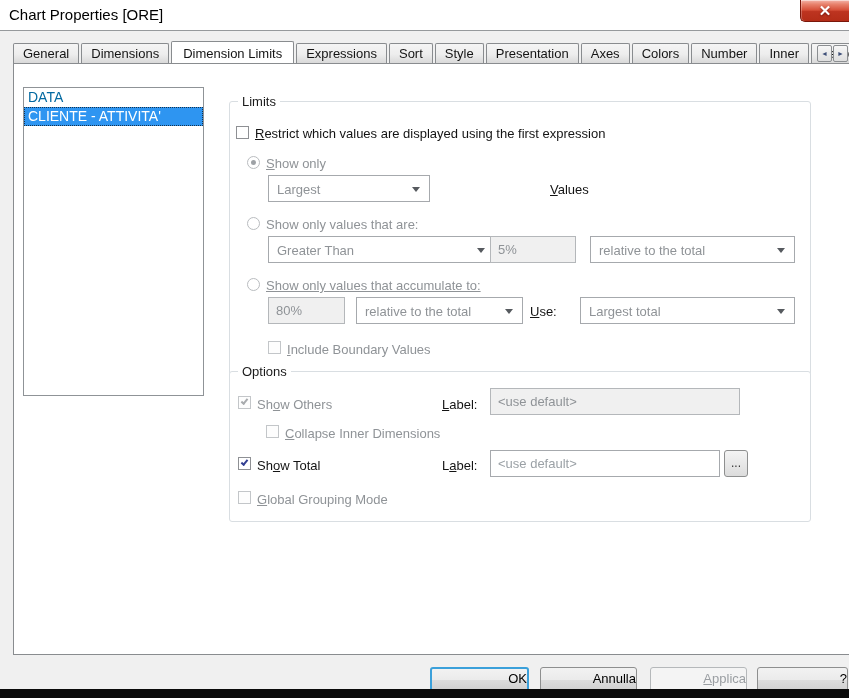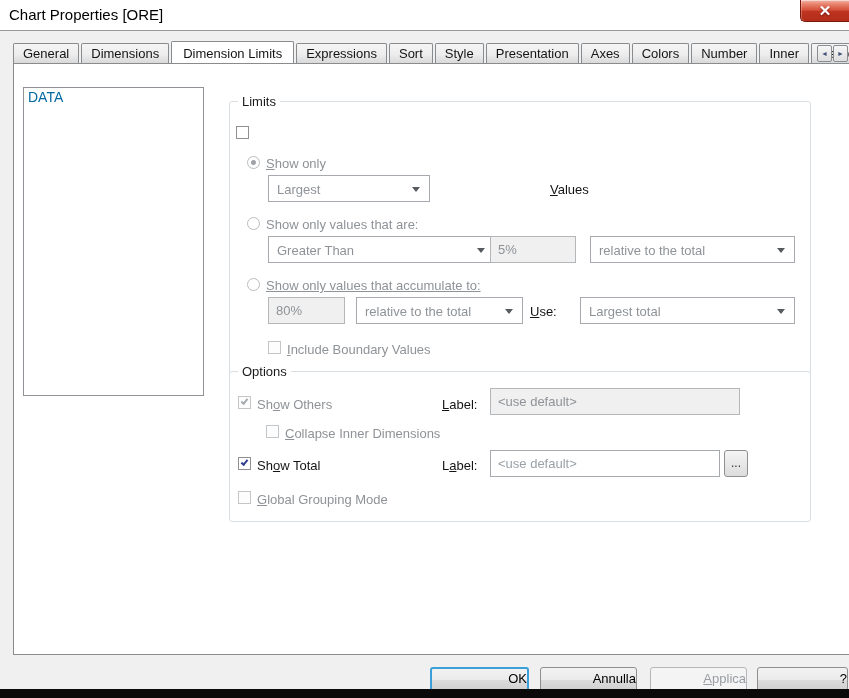--- a/index.html
+++ b/index.html
@@ -114,26 +114,28 @@
     <div class="tab-arrows">
       <div class="arrow-btn">◄</div>
       <div class="arrow-btn">►</div>
     </div>
   </div>
 
   <div class="tabpage">
 
     <div class="listbox">
       <div class="list-item">DATA</div>
+      <div class="list-item on">CLIENTE - ATTIVITA'</div>
     </div>
 
     <div class="group" style="left:215px; top:17px; width:582px; height:276px;margin-top:20px;">
       <div class="legend">Limits</div>
 
       <span class="cb" style="left:6px; top:24px;"></span>
+      <span class="lbl" style="left:25px; top:24px;"><u>R</u>estrict which values are displayed using the first expression</span>
 
       <span class="radio on" style="left:17px; top:54px;">
           <span class="dot"></span>
         </span>
       <span class="lbl dis" style="left:36px; top:54px;"><u>S</u>how only</span>
 
       <div class="combo" style="left:38px; top:73px; width:162px;">
         <span class="txt">Largest</span>
         <span class="arr"></span>
       </div>

